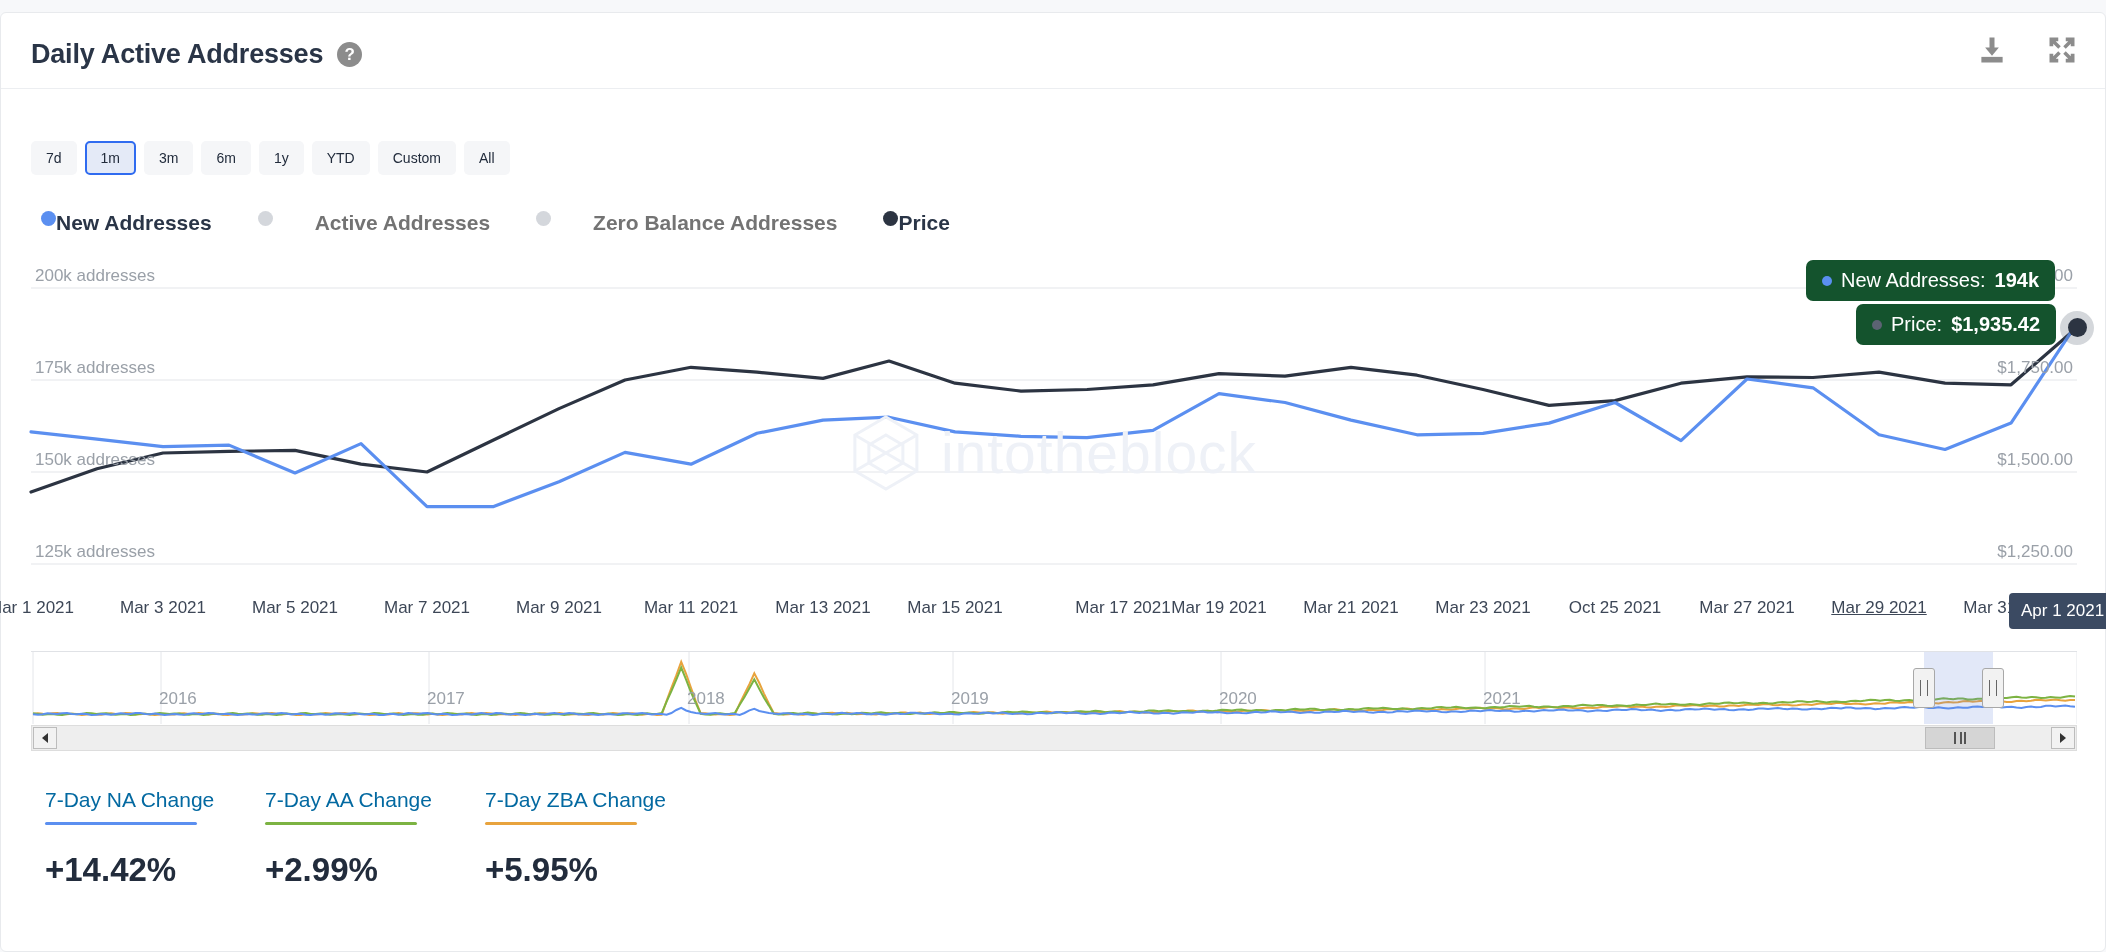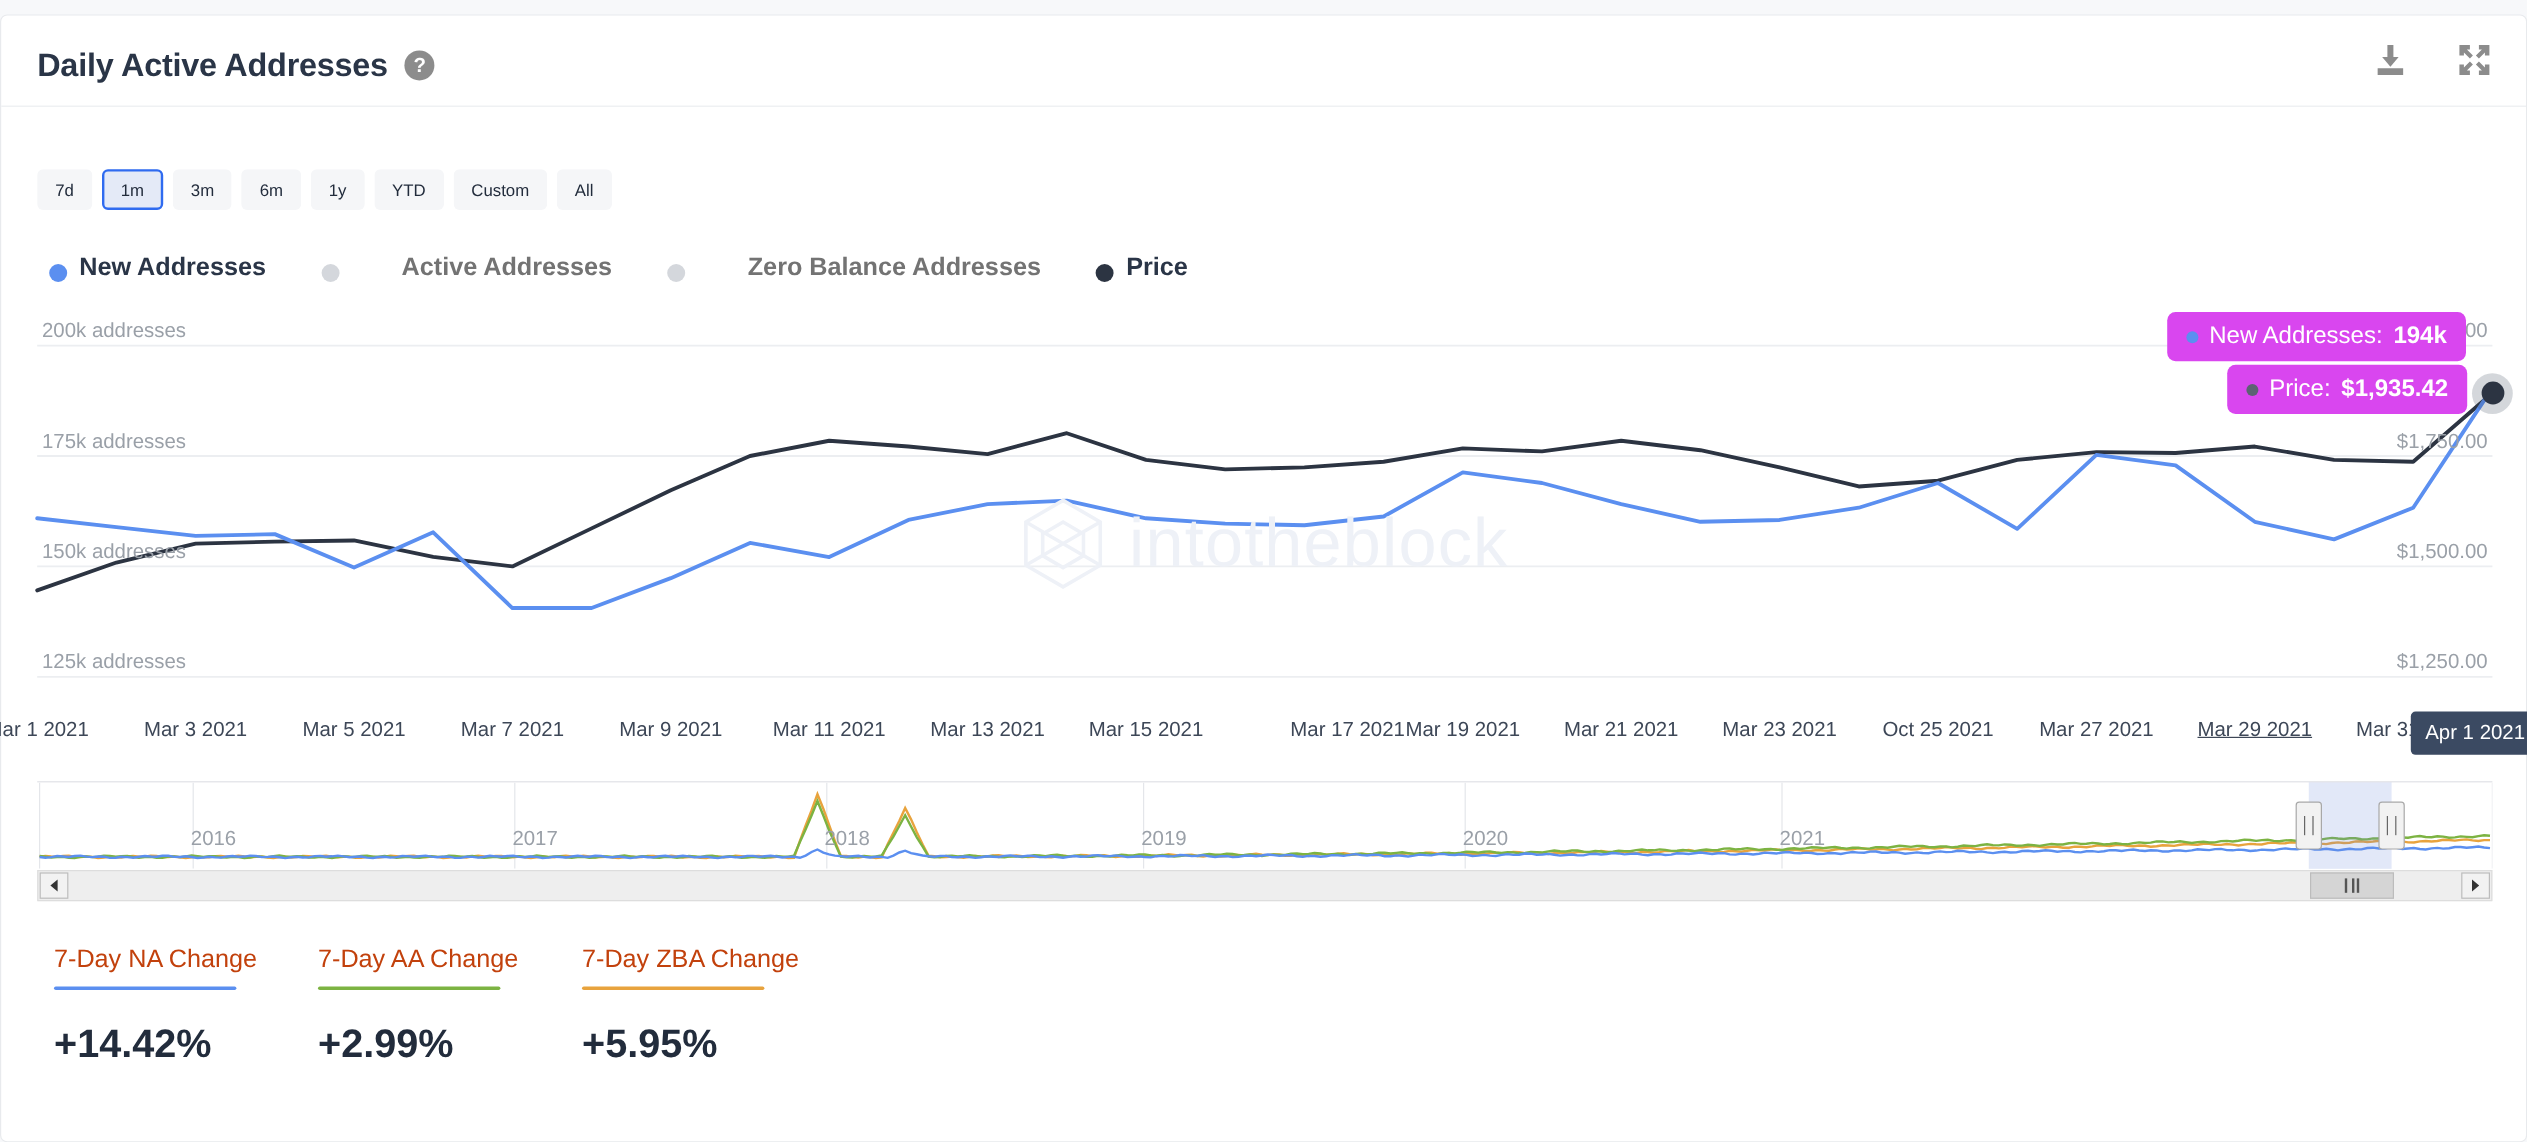--- a/index.html
+++ b/index.html
@@ -77,21 +77,21 @@
     border: 2px solid #2f6bf0;
   }
 
   
   .legend-row {
     position: absolute;
     left: 40px; top: 198px;
     display: flex; align-items: center; gap: 46px;
   }
   .legend-item {
-    display: flex; align-items: flex-end; gap: 10px;
+    display: flex; align-items: flex-start; 
     cursor: pointer;
     font-size: 21px;
     font-weight: bold;
   }
   .legend-dot { width: 15px; height: 15px; border-radius: 50%; flex: none; }
   .legend-item.on  .legend-label { color: #2a3547; }
   .legend-item.off .legend-label { color: #737373; margin-left: 42px; }
 
   
   .chart-area {
@@ -131,21 +131,21 @@
     position: absolute;
     font-size: 17px;
     color: #3d4757;
     white-space: nowrap;
     transform: translateX(-50%);
   }
 
   
   .tooltip {
     position: absolute;
-    background: #d946ef;
+    background: #14532d;
     color: #ffffff;
     border-radius: 7px;
     padding: 9px 16px;
     font-size: 20px;
     display: flex; align-items: center; gap: 9px;
     white-space: nowrap;
     z-index: 20;
   }
   .tip-dot { width: 10px; height: 10px; border-radius: 50%; flex: none; }
   .tip-strong { font-weight: bold; }
@@ -247,21 +247,21 @@
 
   
   .stats-row {
     position: absolute;
     left: 44px; top: 775px;
     display: flex; gap: 12px;
   }
   .stat { width: 208px; }
   .stat-label {
     font-size: 21px;
-    color: #c2410c;
+    color: #0369a1;
     padding-bottom: 10px;
     white-space: nowrap;
   }
   .stat-rule { height: 3px; width: 152px; border-radius: 2px; }
   .stat-value {
     margin-top: 26px;
     font-size: 33px;
     font-weight: bold;
     color: #222c3c;
   }

